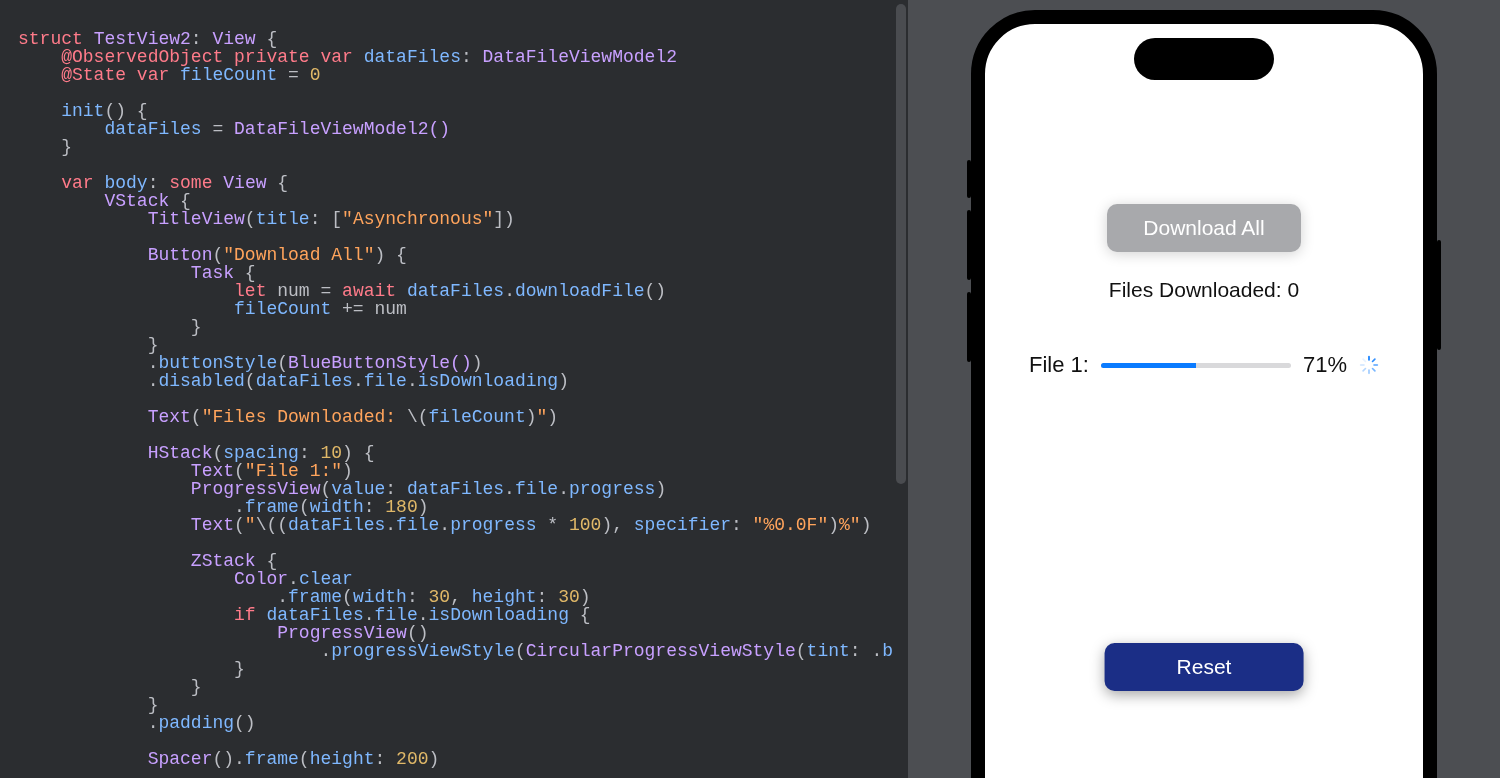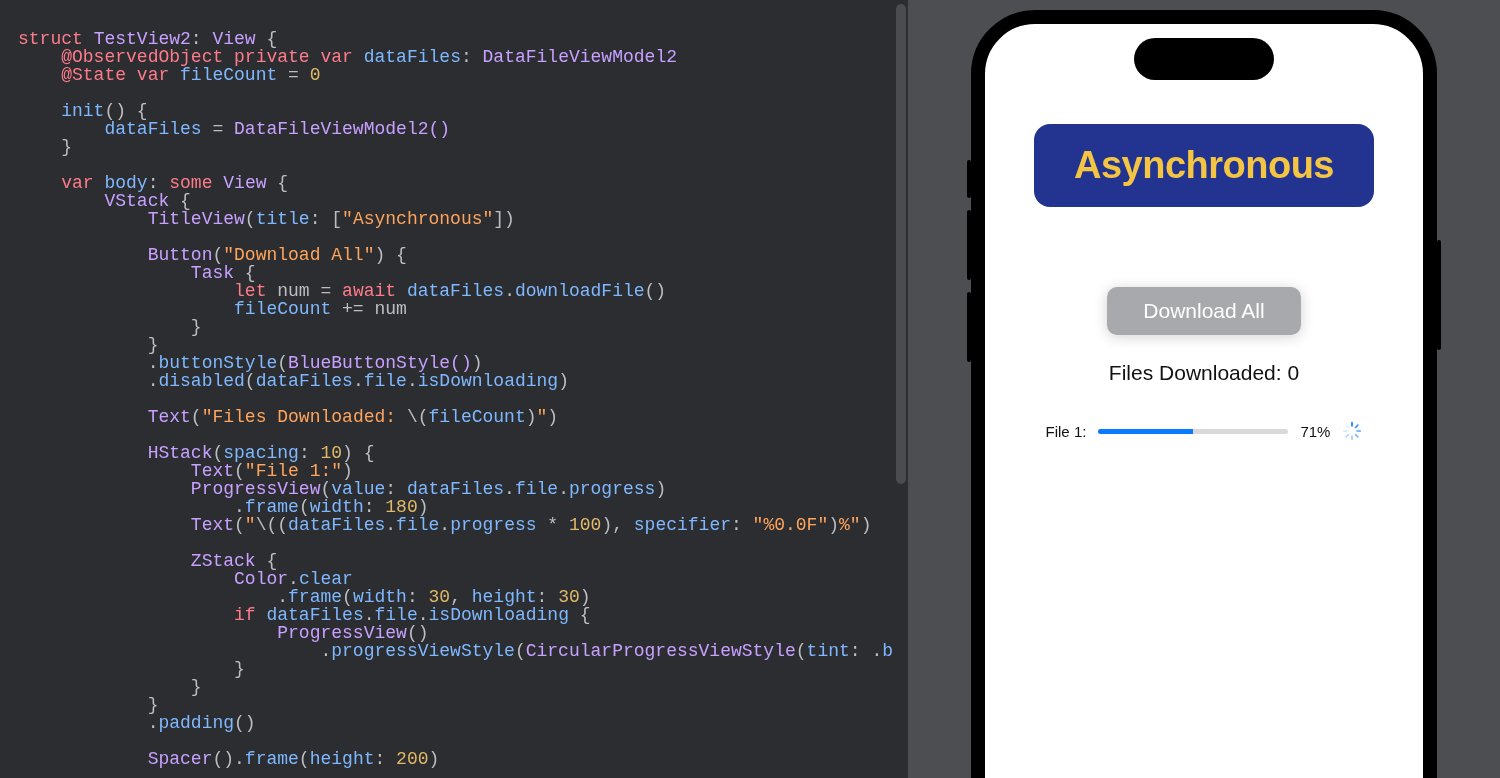--- a/index.html
+++ b/index.html
@@ -104,25 +104,25 @@
     box-shadow: 0 2px 14px rgba(0,0,0,0.18);
     border: none;
   }
   .files-label {
     margin-top: 26px;
     font-size: 21px;
     color: #111;
     text-align: right;
   }
   .progress-row {
-    margin-top: 36px;
+    margin-top: 50px;
     display: flex;
     align-items: center;
     gap: 12px;
-    font-size: 15px;
+    font-size: 22px;
   }
   .progress-bar {
     width: 190px;
     height: 5px;
     background: #d9d9db;
     border-radius: 3px;
     overflow: hidden;
   }
   .progress-fill {
     height: 100%;
@@ -207,21 +207,20 @@
   <div class="editor-scroll">
     <div class="editor-scroll-track"></div>
   </div>
 </div>
 
 <div class="preview-pane">
   <div class="phone-wrap">
     <div class="phone">
       <div class="notch"></div>
       <div class="phone-content">
-        <div class="title-pill">Asynchronous</div>
         <button class="download-btn">Download All</button>
         <div class="files-label">Files Downloaded: 0</div>
         <div class="progress-row">
           <span>File 1:</span>
           <div class="progress-bar">
             <div class="progress-fill" style="width:50%"></div>
           </div>
           <span>71%</span>
           <span class="spinner">
             <svg viewBox="0 0 24 24">
@@ -231,20 +230,21 @@
               <line x1="22" y1="12" x2="18" y2="12" opacity=".7"></line>
               <line x1="19.07" y1="19.07" x2="16.24" y2="16.24" opacity=".55"></line>
               <line x1="12" y1="22" x2="12" y2="18" opacity=".4"></line>
               <line x1="4.93" y1="19.07" x2="7.76" y2="16.24" opacity=".3"></line>
               <line x1="2" y1="12" x2="6" y2="12" opacity=".2"></line>
               <line x1="4.93" y1="4.93" x2="7.76" y2="7.76" opacity=".1"></line>
             </g>
               </svg>
           </span>
         </div>
+        <button class="reset-btn">Reset</button>
       </div>
     </div>
     <div class="side-bump bump-left bump1"></div>
     <div class="side-bump bump-left bump2"></div>
     <div class="side-bump bump-left bump3"></div>
     <div class="side-bump bump-right bump4"></div>
   </div>
 </div>
 
 </body></html>

